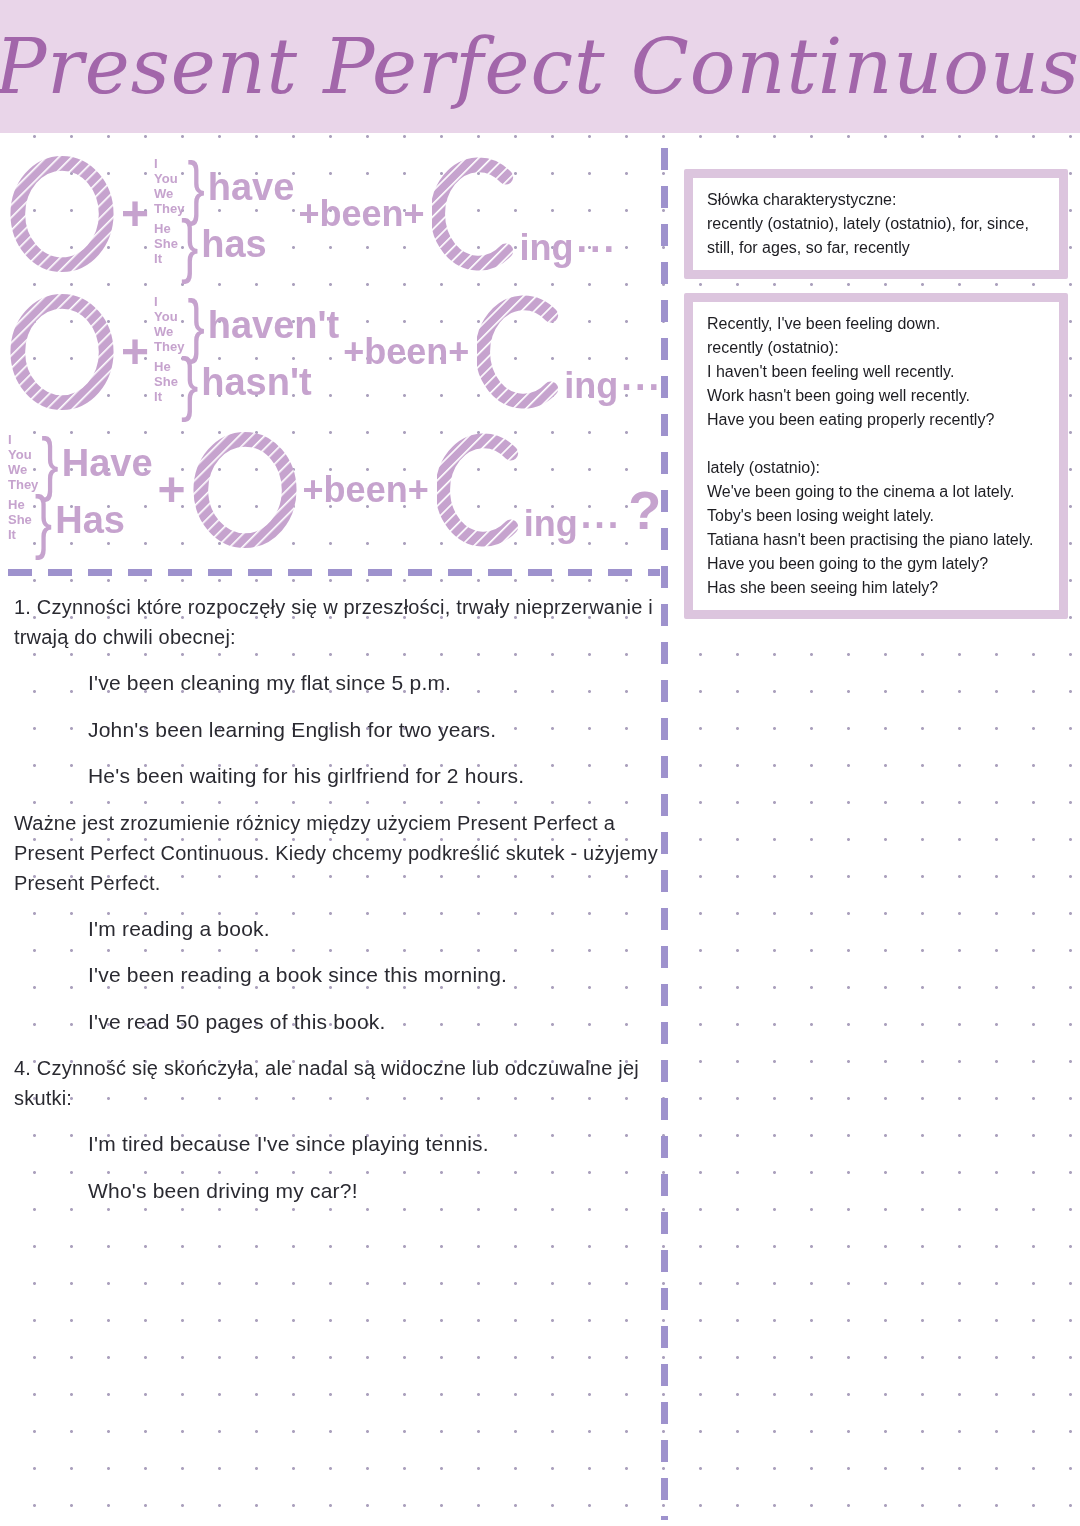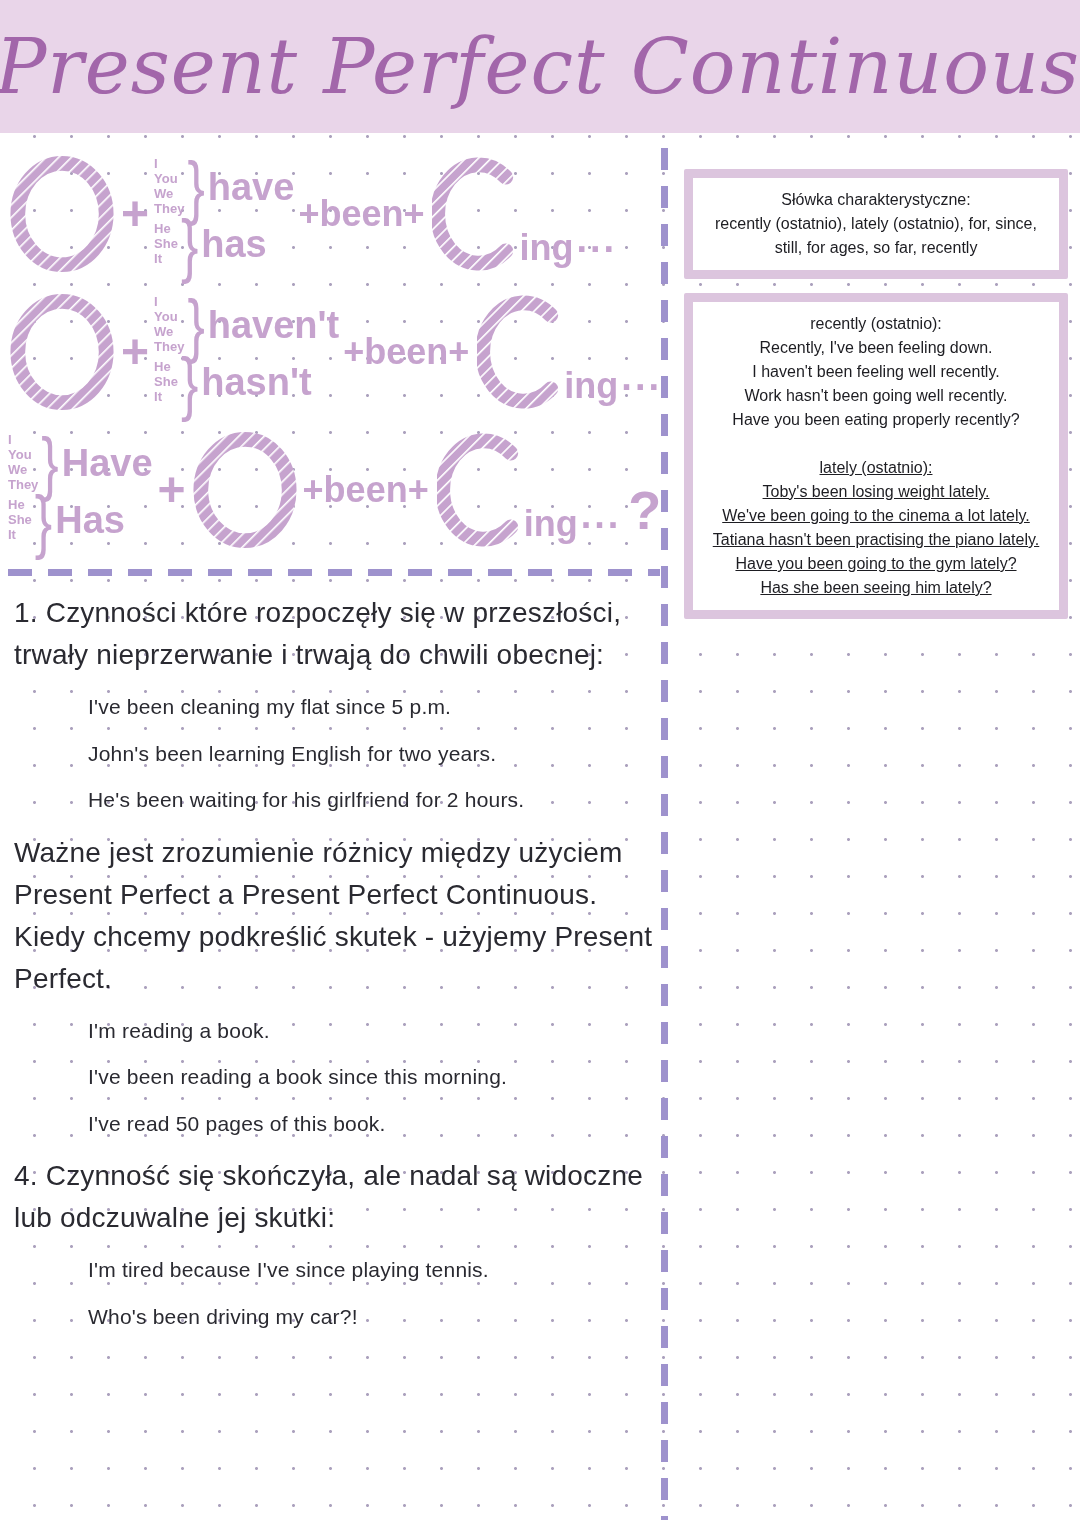--- a/index.html
+++ b/index.html
@@ -79,45 +79,44 @@
     display:inline-block;
     font-family:"DejaVu Serif", serif;
     font-style:italic;
     font-size:46px;
     color:var(--script-purple);
     border-bottom:4px solid var(--script-purple);
     padding:0 14px 4px 2px;
     margin:14px 0 0 8px;
   }
   .para{
-    font-size:28px;line-height:1.5;color:var(--body-text);
+    font-size:20px;line-height:1.5;color:var(--body-text);
     margin:16px 4px 0 6px;max-width:652px;
     letter-spacing:0.2px;
   }
   .example{
     font-size:21px;line-height:1.5;color:var(--body-text);
     margin:15px 0 0 80px;
     letter-spacing:0.2px;
   }
   
   .right-col{
     position:absolute;left:684px;top:133px;width:384px;
     padding-top:36px;
-    text-align:center;
   }
   .info-box{
     border:9px solid var(--box-border);
     background:#ffffff;
     border-radius:2px;
     padding:10px 14px;
     font-size:16px;line-height:1.5;color:#1d1d22;
     margin-bottom:14px;
   }
   .info-box .box-title{font-weight:bold;font-weight:normal;}
-  .box-section + .box-section{margin-top:24px;text-decoration:underline;}
+  .box-section + .box-section{margin-top:24px;}
   .box-line{white-space:normal;}
 </style>
 </head>
 <body>
 
 <svg width="0" height="0" style="position:absolute" aria-hidden="true">
   <defs>
     <pattern id="hatch" width="11" height="11" patternUnits="userSpaceOnUse" patternTransform="rotate(45)">
       <rect width="11" height="11" fill="#c6a3ce"></rect>
       <line x1="0" y1="0" x2="0" y2="11" stroke="#ffffff" stroke-width="4"></line>
@@ -259,30 +258,30 @@
 
   <div class="right-col">
 
     <div class="info-box">
       <div class="box-title">Słówka charakterystyczne:</div>
       <div class="box-line">recently (ostatnio), lately (ostatnio), for, since, still, for ages, so far, recently</div>
     </div>
 
     <div class="info-box">
       <div class="box-section">
+        <div class="box-line">Recently, I've been feeling down.</div>
         <div class="box-line">recently (ostatnio):</div>
-        <div class="box-line">Recently, I've been feeling down.</div>
         <div class="box-line">I haven't been feeling well recently.</div>
         <div class="box-line">Work hasn't been going well recently.</div>
         <div class="box-line">Have you been eating properly recently?</div>
       </div>
       <div class="box-section">
         <div class="box-line">lately (ostatnio):</div>
+        <div class="box-line">We've been going to the cinema a lot lately.</div>
         <div class="box-line">Toby's been losing weight lately.</div>
-        <div class="box-line">We've been going to the cinema a lot lately.</div>
         <div class="box-line">Tatiana hasn't been practising the piano lately.</div>
         <div class="box-line">Have you been going to the gym lately?</div>
         <div class="box-line">Has she been seeing him lately?</div>
       </div>
     </div>
 
   </div>
 
 </div>
 

